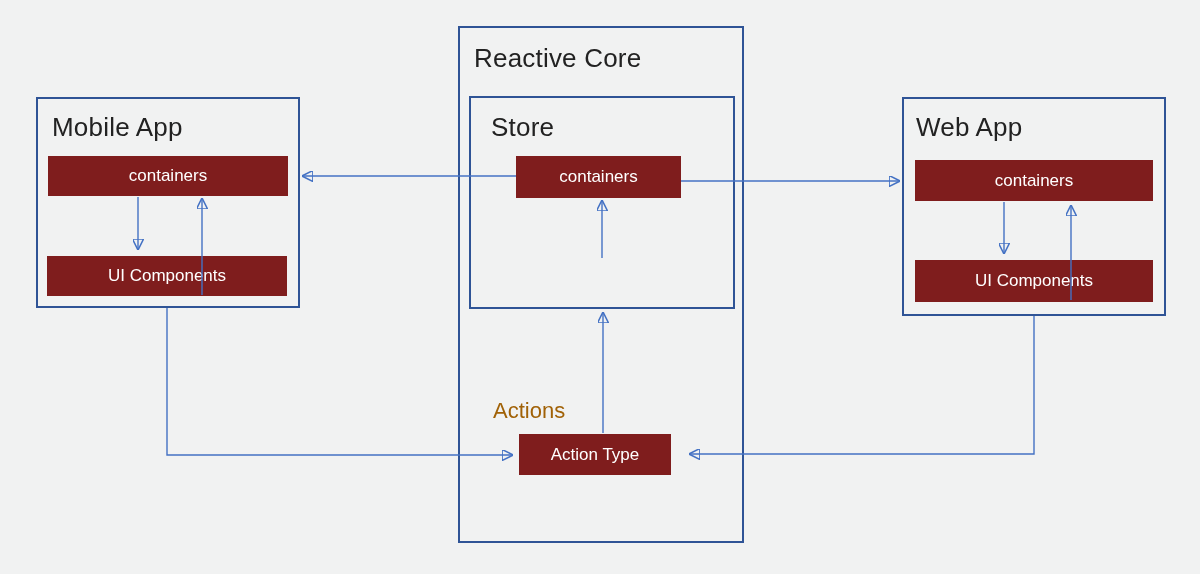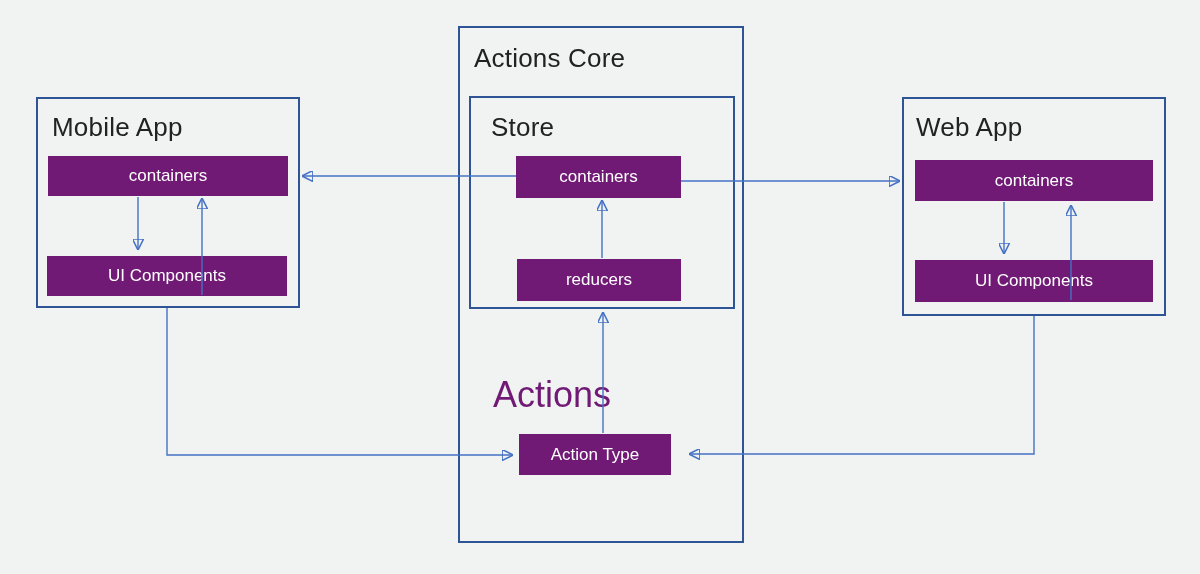--- a/index.html
+++ b/index.html
@@ -27,30 +27,30 @@
     letter-spacing: 0.2px;
     white-space: nowrap;
   }
   #reactive-core { left: 458px; top: 26px;  width: 286px; height: 517px; padding: 15px 0 0 14px; }
   #mobile-app    { left: 36px;  top: 97px;  width: 264px; height: 211px; padding: 13px 0 4px 14px; }
   #store         { left: 469px; top: 96px;  width: 266px; height: 213px; padding: 14px 16px 0 20px; }
   #web-app       { left: 902px; top: 97px;  width: 264px; height: 219px; padding: 13px 0 0 12px; }
 
   .floating-title {
     position: absolute;
-    left: 493px; top: 380px;
-    font-size: 36px; line-height: 30px;
-    color: #701a75;
+    left: 493px; top: 396px;
+    font-size: 22px; line-height: 30px;
+    color: #a16207;
     white-space: nowrap;
   }
 
   
   .node {
     position: absolute;
-    background: #701a75;
+    background: #7f1d1d;
     color: #ffffff;
     font-size: 17px;
     display: flex;
     align-items: center;
     justify-content: center;
     white-space: nowrap;
   }
   #mobile-containers { left: 48px;  top: 156px; width: 240px; height: 40px; }
   #mobile-ui         { left: 47px;  top: 256px; width: 240px; height: 40px; }
   #store-containers  { left: 516px; top: 156px; width: 165px; height: 42px; }
@@ -71,42 +71,41 @@
     stroke: #4472c4;
     stroke-width: 1.4;
   }
 </style>
 </head>
 <body>
 
 <div class="canvas">
 
   <div class="group" id="reactive-core">
-    <div class="group-title">Actions Core</div>
+    <div class="group-title">Reactive Core</div>
   </div>
 
   <div class="group" id="mobile-app">
     <div class="group-title">Mobile App</div>
   </div>
 
   <div class="group" id="store">
     <div class="group-title">Store</div>
   </div>
 
   <div class="group" id="web-app">
     <div class="group-title">Web App</div>
   </div>
 
   <div class="floating-title">Actions</div>
 
   <div class="node" id="mobile-containers">containers</div>
   <div class="node" id="mobile-ui">UI Components</div>
 
   <div class="node" id="store-containers">containers</div>
-  <div class="node" id="store-reducers">reducers</div>
 
   <div class="node" id="web-containers">containers</div>
   <div class="node" id="web-ui">UI Components</div>
 
   <div class="node" id="action-type">Action Type</div>
 
   <svg class="wires" viewBox="0 0 1200 574" xmlns="http://www.w3.org/2000/svg">
     <defs>
       <marker id="ah" viewBox="0 0 10 10" refX="9" refY="5" markerWidth="11" markerHeight="11" markerUnits="userSpaceOnUse" orient="auto-start-reverse">
         <path d="M 0 0 L 10 5 L 0 10 z" fill="#4472c4" stroke="none"></path>

